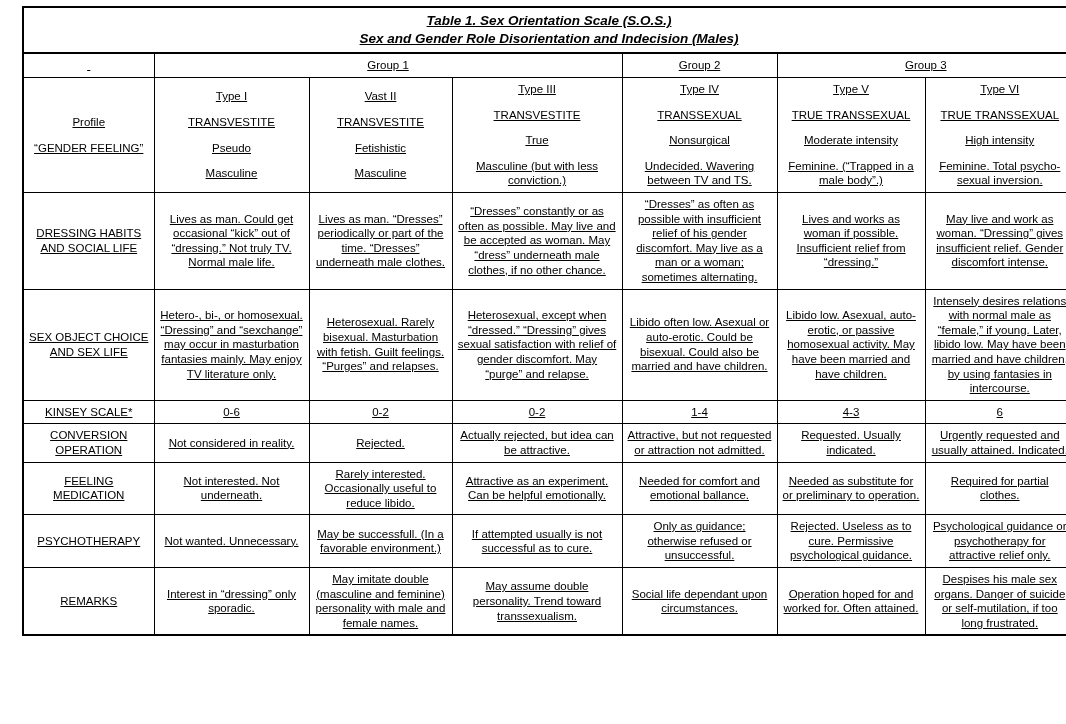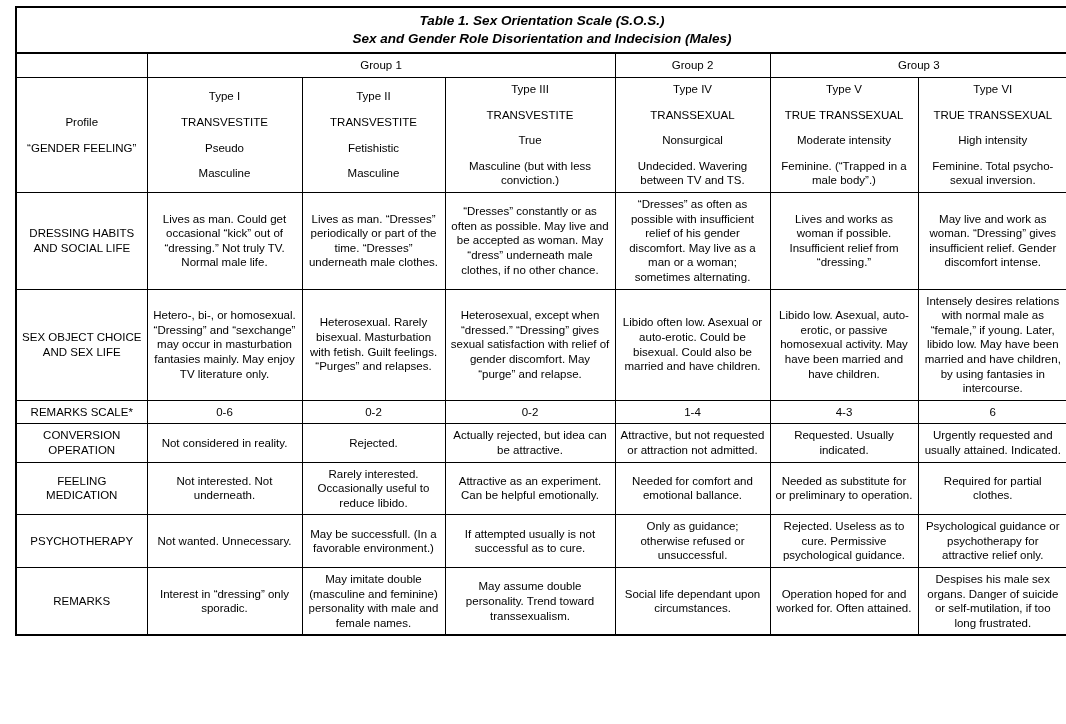--- a/index.html
+++ b/index.html
@@ -10,21 +10,22 @@
   body {
     font-family: "Liberation Sans", sans-serif;
     width: 1066px;
     height: 724px;
     color: #000000;
   }
   .page {
     width: 1066px;
     height: 724px;
     box-sizing: border-box;
-    padding: 6px 15px;
+    padding: 6px 22px;
+    text-decoration: underline;
   }
   table.sos {
     width: 1054px;
     border-collapse: collapse;
     table-layout: fixed;
     border: 2px solid #000;
   }
   table.sos td, table.sos th {
     border: 1px solid #000;
     vertical-align: middle;
@@ -130,21 +131,21 @@
           <p>Profile</p>
           <p>“GENDER FEELING”</p>
         </td>
         <td class="type-col">
           <p>Type I</p>
           <p>TRANSVESTITE</p>
           <p>Pseudo</p>
           <p>Masculine</p>
         </td>
         <td class="type-col">
-          <p>Type II</p>
+          <p>Vast II</p>
           <p>TRANSVESTITE</p>
           <p>Fetishistic</p>
           <p>Masculine</p>
         </td>
         <td class="type-col">
           <p>Type III</p>
           <p>TRANSVESTITE</p>
           <p>True</p>
           <p>Masculine
 (but with less conviction.)</p>
@@ -183,21 +184,21 @@
         <td class="rowlabel">SEX OBJECT CHOICE AND SEX LIFE</td>
         <td>Hetero-, bi-, or homosexual. “Dressing” and “sexchange” may occur in masturbation fantasies mainly. May enjoy TV literature only.</td>
         <td>Heterosexual. Rarely bisexual. Masturbation with fetish. Guilt feelings. “Purges” and relapses.</td>
         <td>Heterosexual, except when “dressed.” “Dressing” gives sexual satisfaction with relief of gender discomfort. May “purge” and relapse.</td>
         <td>Libido often low. Asexual or auto-erotic. Could be bisexual. Could also be married and have children.</td>
         <td>Libido low. Asexual, auto-erotic, or passive homosexual activity. May have been married and have children.</td>
         <td>Intensely desires relations with normal male as “female,” if young. Later, libido low. May have been married and have children, by using fantasies in intercourse.</td>
       </tr>
 
       <tr class="kinsey">
-        <td class="rowlabel">REMARKS SCALE*</td>
+        <td class="rowlabel">KINSEY SCALE*</td>
         <td>0-6</td>
         <td>0-2</td>
         <td>0-2</td>
         <td>1-4</td>
         <td>4-3</td>
         <td>6</td>
       </tr>
 
       <tr class="tall">
         <td class="rowlabel">CONVERSION OPERATION</td>

